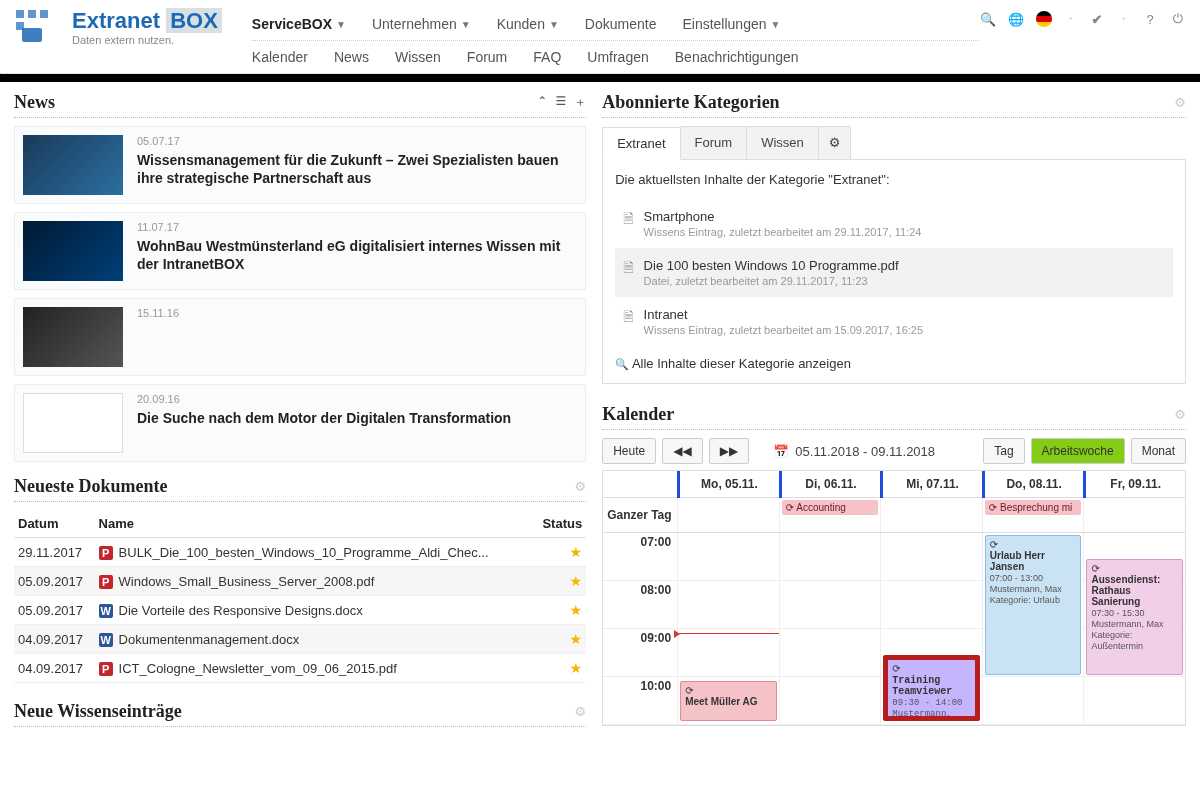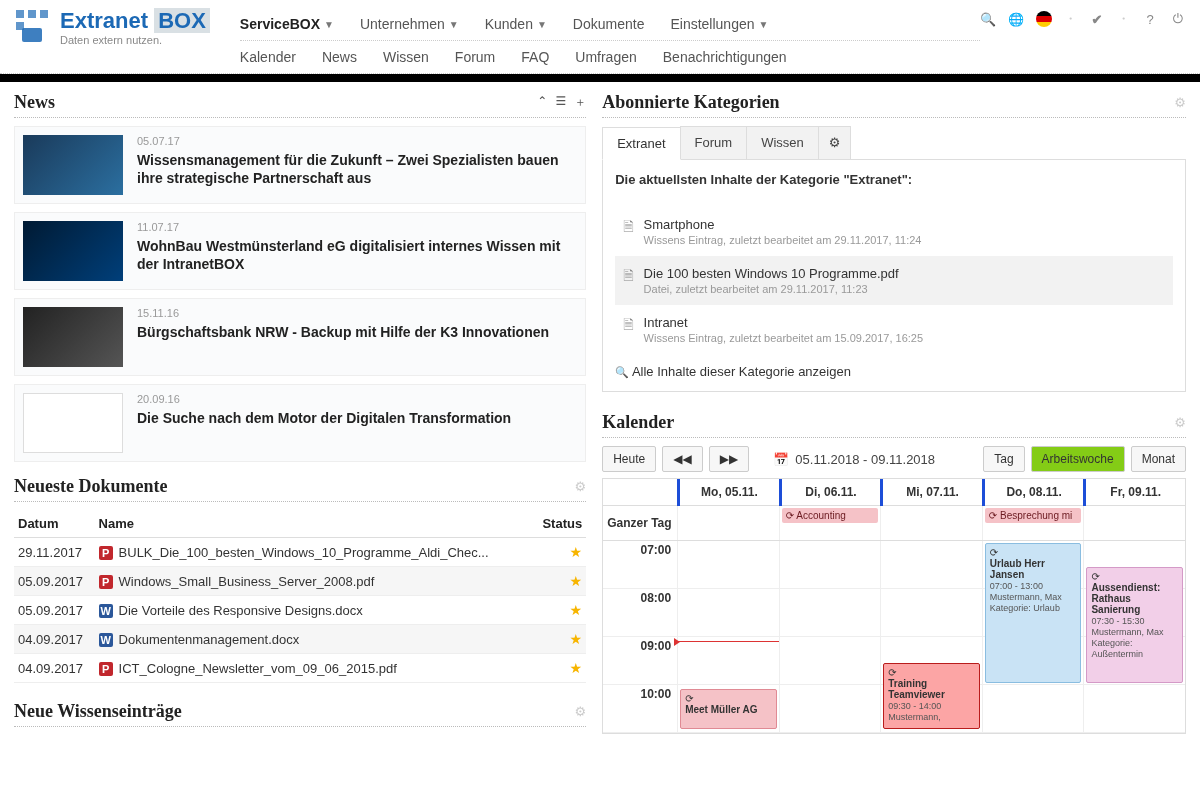--- a/index.html
+++ b/index.html
@@ -1,19 +1,19 @@
 <!DOCTYPE html>
 <html><head>
 <meta charset="utf-8">
 <style>
 * { box-sizing: border-box; margin: 0; padding: 0; }
 body { font-family: Arial, Helvetica, sans-serif; font-size: 13px; color: #333; background: #fff; }
 
 .topbar { display: flex; justify-content: space-between; align-items: flex-start; padding: 8px 14px 0; border-bottom: 1px dotted #ccc; }
-.brand { display: flex; align-items: flex-start; gap: 10px; }
+.brand { display: flex; align-items: flex-start; gap: 22px; }
 .brand-logo { width: 36px; height: 36px; }
 .brand-logo svg { width: 36px; height: 36px; }
 .brand-title { display: flex; flex-direction: column; }
 .brand-name { font-size: 22px; color: #1c69b5; font-weight: 600; }
 .brand-name .box { background: #d9e0e4; color: #1c69b5; padding: 0 4px; font-weight: 700; }
 .brand-sub { font-size: 11px; color: #888; }
 
 .menus { flex: 1; margin-left: 30px; }
 .nav-row { display: flex; gap: 26px; padding: 8px 0; }
 .nav-row.secondary { border-top: 1px dotted #ccc; }
@@ -56,21 +56,21 @@
 .pdf { background: #c1272d; color: #fff; }
 .docx { background: #2b579a; color: #fff; }
 .star { color: #f7b500; font-size: 14px; }
 
 .tabs { display: flex; border-bottom: 1px solid #ddd; }
 .tab { padding: 8px 14px; border: 1px solid #ddd; border-bottom: none; background: #f2f2f2; margin-right: -1px; cursor: pointer; font-size: 13px; color: #444; }
 .tab.active { background: #fff; font-weight: 400; color: #333; border-bottom: 1px solid #fff; position: relative; top: 1px; }
 .tab.gear-tab { padding: 8px 10px; }
 
 .cat-box { border: 1px solid #ddd; border-top: none; padding: 12px; }
-.cat-head { font-weight: 700; margin-bottom: 20px; }
+.cat-head { font-weight: 400; margin-bottom: 12px; }
 .cat-item { display: flex; gap: 10px; padding: 10px 8px; }
 .cat-item.alt { background: #f2f2f2; }
 .cat-ic { color: #888; font-size: 13px; }
 .cat-name { font-size: 13px; color: #333; }
 .cat-meta { font-size: 11px; color: #999; margin-top: 2px; }
 .cat-all { margin-top: 10px; font-size: 13px; color: #333; cursor: pointer; }
 .cat-all::before { content: "🔍 "; font-size: 11px; }
 
 .cal-controls { display: flex; gap: 6px; align-items: center; margin-bottom: 6px; }
 .btn { border: 1px solid #ccc; background: #f7f7f7; padding: 5px 10px; font-size: 12px; cursor: pointer; border-radius: 2px; }
@@ -90,21 +90,21 @@
 .ev.pink { background: #f5c2c7; color: #6b1a20; }
 .cal-body { display: flex; position: relative; }
 .cal-hours { width: 74px; }
 .cal-hour { height: 48px; border-bottom: 1px solid #eee; text-align: right; padding: 2px 6px; font-weight: 700; font-size: 12px; }
 .cal-day { flex: 1; border-left: 1px solid #eee; position: relative; }
 .cal-day .row { height: 48px; border-bottom: 1px solid #eee; }
 .event { position: absolute; left: 2px; right: 2px; border-radius: 2px; padding: 3px 4px; font-size: 10px; overflow: hidden; }
 .event .et { font-weight: 700; display: block; }
 .event .em { color: #555; font-size: 9px; }
 .event.blue { background: #c9e3f5; border: 1px solid #8abde0; }
-.event.green { background: #fca5a5; border: 1px solid #b91c1c; }
+.event.green { background: #c4b5fd; border: 5px solid #b91c1c; font-family: Liberation Mono, monospace; }
 .event.pink { background: #f5c2c7; border: 1px solid #e08a94; }
 .event.mag { background: #f2cfe8; border: 1px solid #d49ac7; }
 .nowline { position: absolute; left: 0; right: 0; height: 1px; background: #d33; top: 100px; }
 .nowline::before { content: ""; position: absolute; left: -4px; top: -3px; width: 0; height: 0; border-top: 4px solid transparent; border-bottom: 4px solid transparent; border-left: 6px solid #d33; }
 .refresh::before { content: "⟳ "; }
 </style>
 </head>
 <body>
 
 <div class="topbar">
@@ -179,21 +179,20 @@
           <div class="news-thumb t2"></div>
           <div>
             <div class="news-date">11.07.17</div>
             <div class="news-title">WohnBau Westmünsterland eG digitalisiert internes Wissen mit der IntranetBOX</div>
           </div>
         </div>
         <div class="news-item">
           <div class="news-thumb t3"></div>
           <div>
             <div class="news-date">15.11.16</div>
-            <div class="news-title">Bürgschaftsbank NRW - Backup mit Hilfe der K3 Innovationen</div>
           </div>
         </div>
         <div class="news-item">
           <div class="news-thumb t4"></div>
           <div>
             <div class="news-date">20.09.16</div>
             <div class="news-title">Die Suche nach dem Motor der Digitalen Transformation</div>
           </div>
         </div>
       </div>

